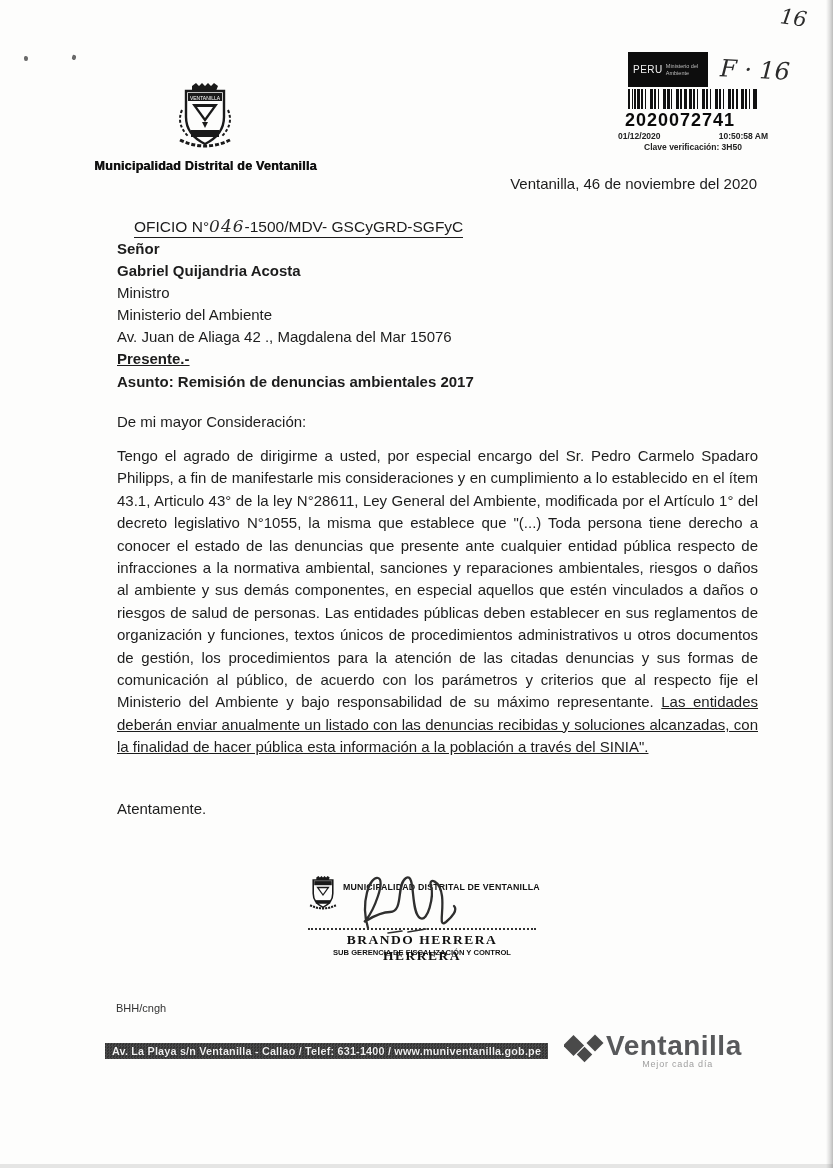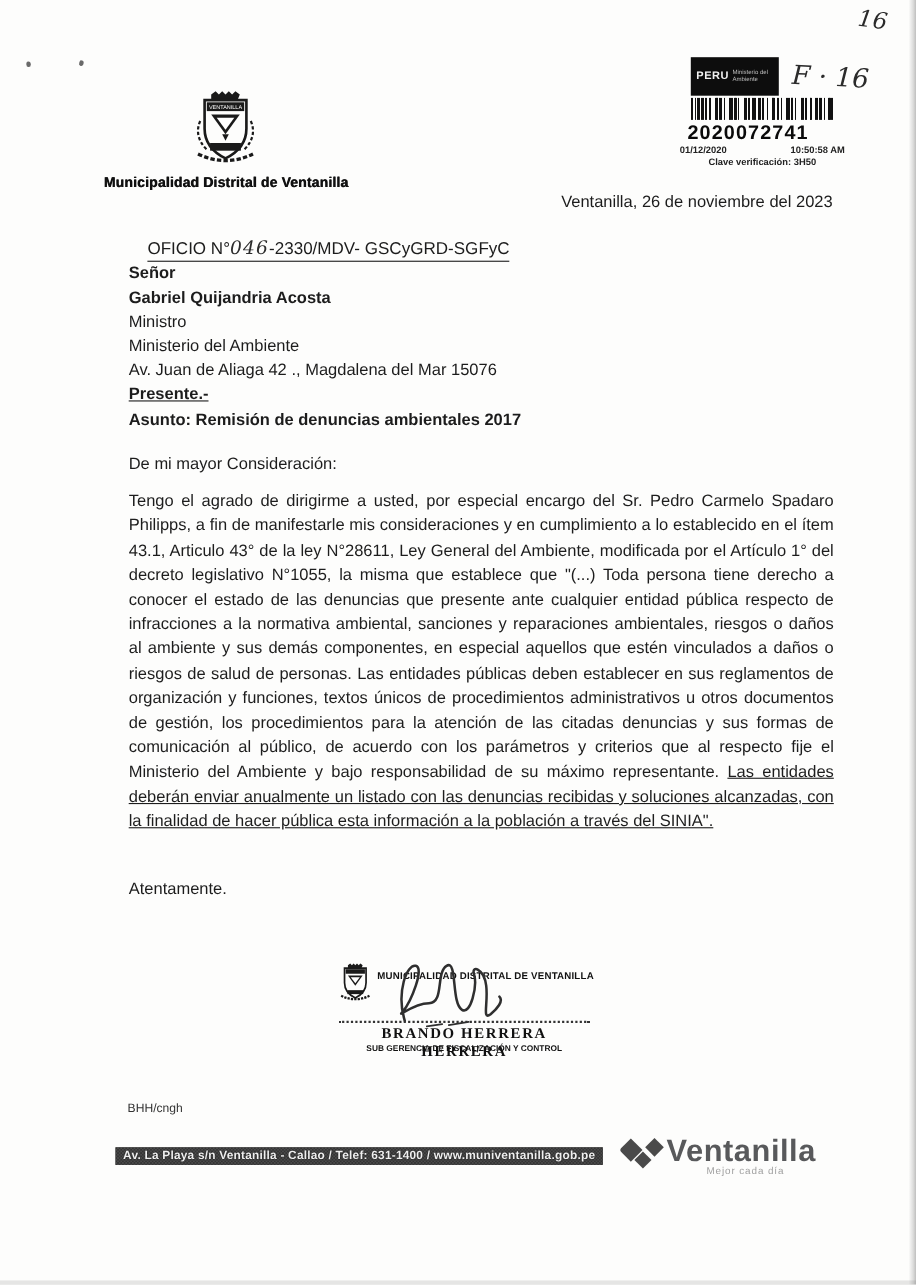--- a/index.html
+++ b/index.html
@@ -19,21 +19,21 @@
   .handwriting{font-family:"DejaVu Serif", serif; font-style:italic; color:#2b2b2b;}
 
   
   #crest{left:172px; top:80px;}
   #crest-caption{left:78px; top:158px; width:255px; text-align:center;
     font-size:13px; font-weight:800; letter-spacing:.2px; color:#111;
     transform:scaleX(.97); text-shadow:.5px 0 0 #111;}
 
   
   #stamp-label{left:628px; top:52px; width:80px; height:35px; background:#0d0d0d; display:flex;}
-  #stamp-label .peru{color:#f2f2f2; font-size:10px; font-weight:bold; margin:auto 3px auto 5px; letter-spacing:.5px;}
+  #stamp-label .peru{color:#f2f2f2; font-size:10px; font-weight:normal; margin:auto 3px auto 5px; letter-spacing:.5px;}
   #stamp-label .minam{color:#bdbdbd; font-size:5.5px; line-height:7px; margin:auto 2px auto 0; width:40px;}
   #barcode{left:628px; top:89px; width:130px; height:20px;
     background:
       repeating-linear-gradient(90deg,#111 0 2px,transparent 2px 4px,#111 4px 5px,transparent 5px 9px,#111 9px 12px,transparent 12px 13px),
       repeating-linear-gradient(90deg,transparent 0 6px,#111 6px 8px,transparent 8px 17px);}
   #stamp-number{left:625px; top:110px; width:140px; font-size:18px; font-weight:bold; letter-spacing:1px; color:#0a0a0a;}
   #stamp-datetime{left:618px; top:131px; width:150px; font-size:8.5px; font-weight:bold; color:#222; display:flex; justify-content:space-between;gap:48px;}
   #stamp-clave{left:618px; top:142px; width:150px; font-size:8.5px; font-weight:bold; color:#222; text-align:center;}
   #hand-f16{left:720px; top:56px; font-size:24px; transform:rotate(3deg);}
   #hand-16{left:780px; top:6px; font-size:21px; transform:rotate(8deg);}
@@ -111,23 +111,23 @@
   </div>
   <div class="abs" id="barcode"></div>
   <div class="abs" id="stamp-number">2020072741</div>
   <div class="abs" id="stamp-datetime">
     <span>01/12/2020</span>
     <span>10:50:58 AM</span>
   </div>
   <div class="abs" id="stamp-clave">Clave verificación: 3H50</div>
   <div class="abs handwriting" id="hand-f16">F · 16</div>
 
-  <div class="abs" id="date-line">Ventanilla, 26 de noviembre del 2023</div>
+  <div class="abs" id="date-line">Ventanilla, 46 de noviembre del 2020</div>
 
-  <div class="abs" id="oficio-line"><span>OFICIO N°</span><span class="handwriting hand-num">046</span><span>-2330/MDV- GSCyGRD-SGFyC</span></div>
+  <div class="abs" id="oficio-line"><span>OFICIO N°</span><span class="handwriting hand-num">046</span><span>-1500/MDV- GSCyGRD-SGFyC</span></div>
 
   <div class="abs letterline" id="rec-salutation">Señor</div>
   <div class="abs letterline" id="rec-name">Gabriel Quijandria Acosta</div>
   <div class="abs letterline" id="rec-title">Ministro</div>
   <div class="abs letterline" id="rec-institution">Ministerio del Ambiente</div>
   <div class="abs letterline" id="rec-address">Av. Juan de Aliaga 42 ., Magdalena del Mar 15076</div>
   <div class="abs letterline" id="rec-presente">Presente.-</div>
 
   <div class="abs letterline" id="subject">Asunto: Remisión de denuncias ambientales 2017</div>
   <div class="abs letterline" id="greeting">De mi mayor Consideración:</div>

